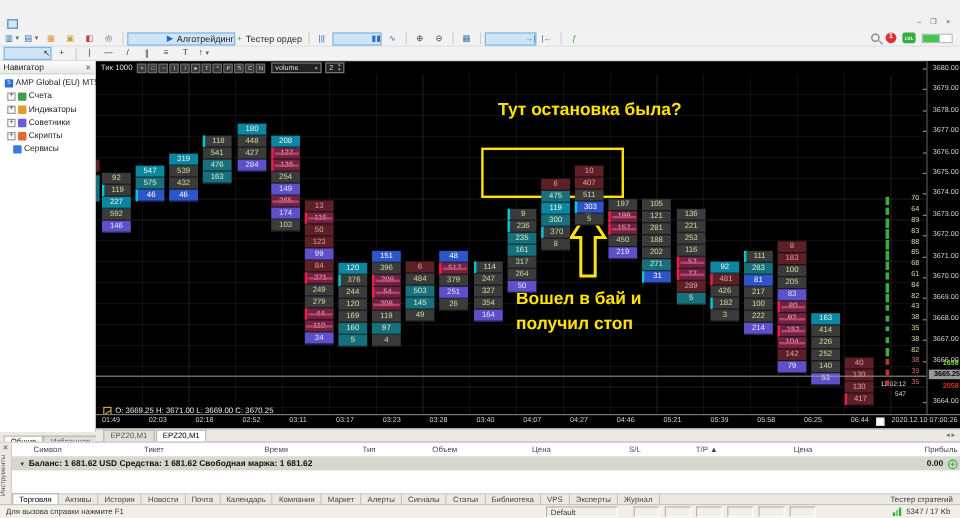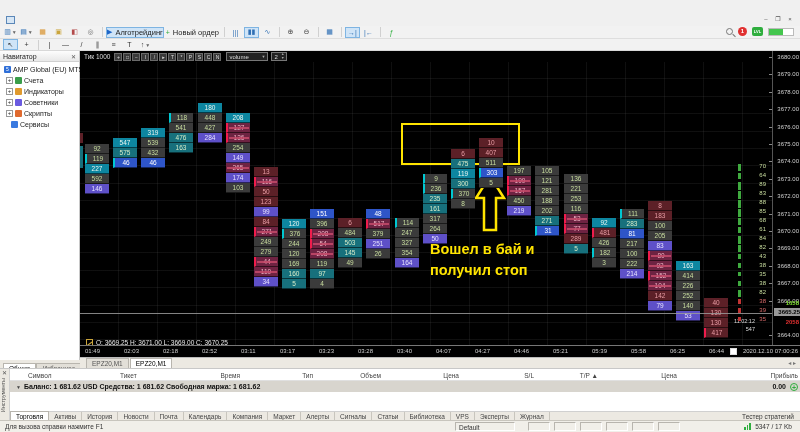--- a/index.html
+++ b/index.html
@@ -20,21 +20,21 @@
   .menubar .mi{padding:0 9px;line-height:13px;}
   .childctl{position:absolute;right:4px;top:13px;display:flex;font-size:6px;color:#555;}
   .childctl span{width:12px;text-align:center;line-height:12px;}
   
   .toolbar1{position:absolute;left:0;top:26px;width:800px;height:13px;background:#f2f2f2;
             border-bottom:1px solid #dedede;display:flex;align-items:center;padding-left:3px;}
   .toolbar2{position:absolute;left:0;top:39px;width:800px;height:12px;background:#f2f2f2;
             border-bottom:1px solid #d8d8d8;display:flex;align-items:center;padding-left:3px;}
   .tbtn{height:11px;min-width:15px;display:flex;align-items:center;justify-content:center;
         font-size:7px;color:#333;border:1px solid transparent;margin-right:1px;}
-  .tbtn.pressed{background:#cfe4f7;border:1px solid #7eb4e2;}
+  .tbtn.pressed{background:#cfe4f7;border:1px solid #7eb4e2;padding-left:32px;}
   .tbtn .dd{font-size:5px;color:#666;margin-left:1px;}
   .tbtn .lbl{font-size:7.5px;margin-left:3px;color:#222;}
   .tsep{width:1px;height:10px;background:#d0d0d0;margin:0 3px;}
   .topright{position:absolute;right:6px;top:27px;display:flex;align-items:center;gap:5px;}
   .mag{width:7px;height:7px;border:1.2px solid #777;border-radius:50%;position:relative;}
   .mag:after{content:"";position:absolute;width:4px;height:1.2px;background:#777;
              transform:rotate(45deg);left:5px;top:6px;}
   .badge{width:9px;height:9px;border-radius:50%;background:#e03030;color:#fff;font-size:6px;
          text-align:center;line-height:9px;font-weight:bold;}
   .lvl{width:11px;height:9px;border-radius:2px;background:#2fae3e;color:#fff;font-size:4px;
@@ -175,21 +175,21 @@
       <div class="tbtn">
         <span style="color: rgb(102, 102, 102);">◎</span>
       </div>
       <div class="tsep"></div>
       <div class="tbtn pressed">
         <span style="color: rgb(30, 102, 200);">▶</span>
         <span class="lbl">Алготрейдинг</span>
       </div>
       <div class="tbtn">
         <span style="color: rgb(47, 174, 62);">+</span>
-        <span class="lbl">Новый ордер</span>
+        <span class="lbl">Тестер ордер</span>
       </div>
       <div class="tsep"></div>
       <div class="tbtn">
         <span style="color: rgb(47, 111, 180);">|||</span>
       </div>
       <div class="tbtn pressed">
         <span style="color: rgb(47, 111, 180);">▮▮</span>
       </div>
       <div class="tbtn">
         <span style="color: rgb(47, 111, 180);">∿</span>
@@ -322,20 +322,21 @@
       </div>
       <div class="volval">
         <span>2</span>
         <span class="sp">▲<br>▼</span>
       </div>
     </div>
 
     <div class="plot" id="plot">
 
       <div class="annrect" style="left:321px;top:61px;width:119px;height:42px"></div>
+      <div class="ann" style="left:335px;top:22px">Тут остановка была?</div>
       <div class="ann" style="left:350px;top:179px">Вошел в бай и</div>
       <div class="ann" style="left:350px;top:200px">получил стоп</div>
       <svg width="34" height="58" style="position:absolute;left:393px;top:112px">
         <polygon points="17,2 3,24 11,24 11,56 23,56 23,24 31,24" fill="#000" stroke="#ffe400" stroke-width="2.5"></polygon>
       </svg>
 
       <div class="ohlc">
         <span class="symico"></span>
         <span>O: 3669.25  H: 3671.00  L: 3669.00  C: 3670.25</span>
       </div>

